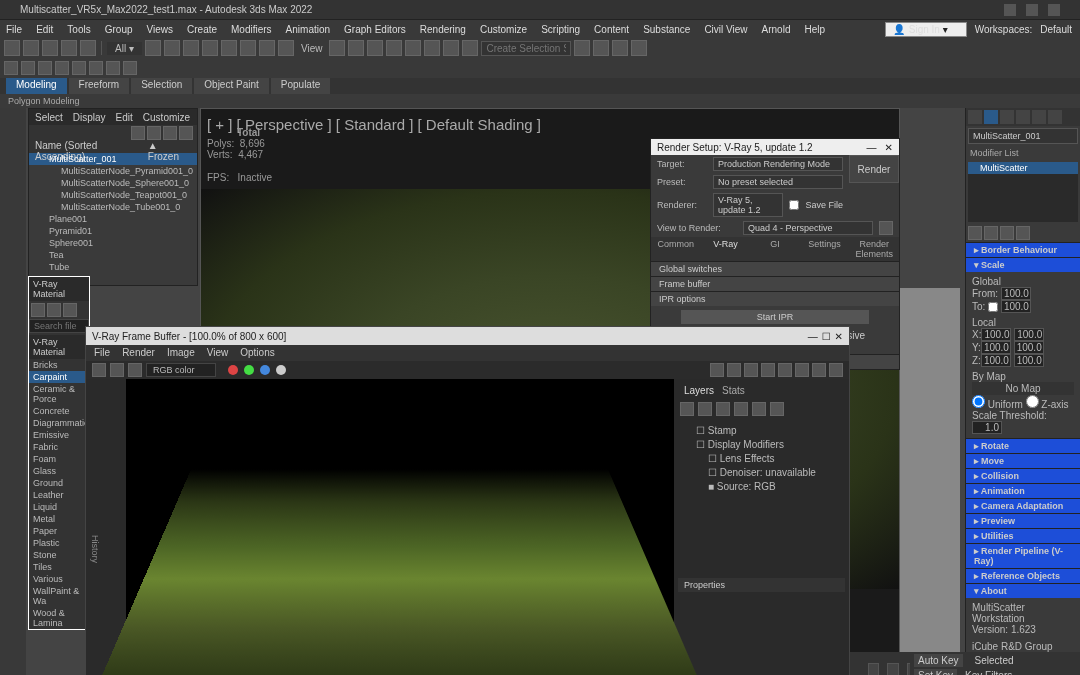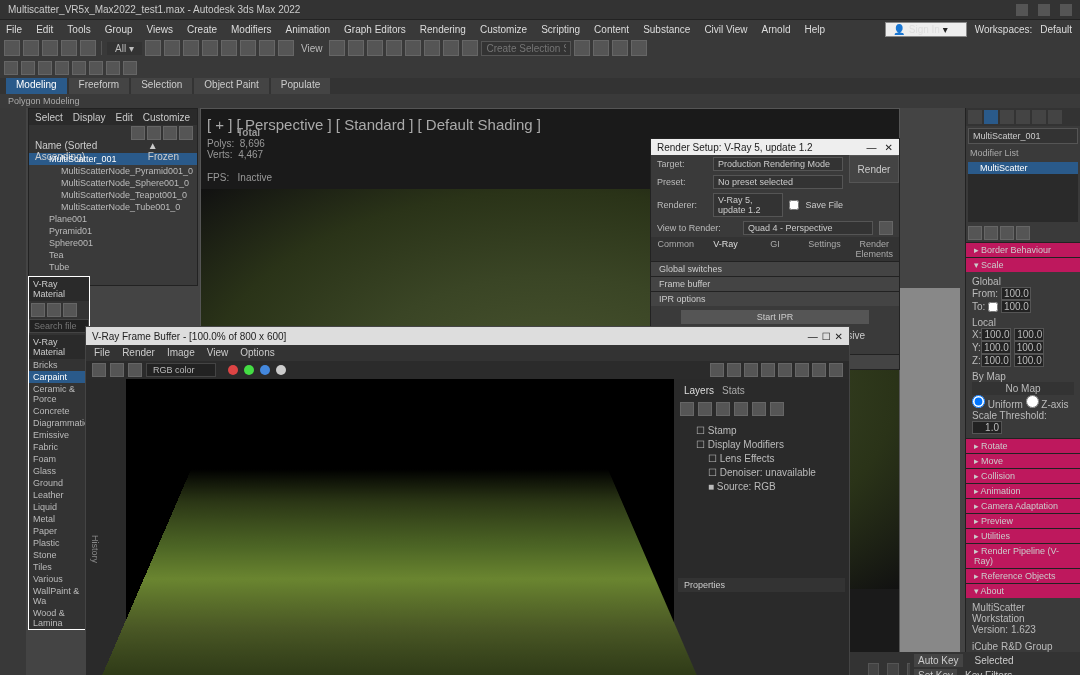--- a/index.html
+++ b/index.html
@@ -1,17 +1,17 @@
 <!DOCTYPE html>
 <html><head>
 <meta charset="utf-8">
 <style>
 * { margin:0; padding:0; box-sizing:border-box; font-family:"Segoe UI",Arial,sans-serif; font-size:10px; }
 body { background:#444; color:#ccc; width:1080px; height:675px; overflow:hidden; position:relative; }
-.titlebar { height:20px; background:#333; display:flex; align-items:center; padding:0 8px; border-bottom:1px solid #222; }
+.titlebar { height:20px; background:#333; display:flex; align-items:center; padding:0 20px; border-bottom:1px solid #222; }
 .titlebar .tbtn { width:12px; height:12px; margin-left:6px; background:#555; }
 .menubar { height:18px; background:#393939; display:flex; align-items:center; padding-left:6px; gap:14px; }
 .menubar span { color:#ddd; cursor:default; }
 .signin { margin-left:auto; display:flex; align-items:center; gap:8px; padding-right:8px; }
 .signin .box { background:#eee; color:#222; padding:1px 18px 1px 8px; border:1px solid #888; }
 .toolbar { height:20px; background:#393939; display:flex; align-items:center; padding:2px 4px; gap:3px; }
 .toolbar2 { height:20px; background:#393939; display:flex; align-items:center; padding:2px 4px; gap:3px; }
 .icon { width:16px; height:16px; background:#555; display:inline-block; border:1px solid #666; }
 .icon.sm { width:14px; height:14px; }
 .sep { width:1px; height:14px; background:#555; margin:0 2px; }
@@ -68,21 +68,21 @@
 .vfb-rtool { display:flex; gap:4px; padding:4px 2px; }
 .vfb-tree { padding:4px 6px; font-size:9px; color:#bbb; line-height:14px; }
 .vfb-tree .tnode { padding-left:12px; }
 .right-panel { position:absolute; right:0; top:0; width:115px; height:100%; background:#3a3a3a; border-left:1px solid #222; }
 .rp-tabs { height:18px; background:#333; display:flex; gap:2px; padding:2px; }
 .rp-tabs .t { width:14px; height:14px; background:#444; }
 .rp-name { background:#333; padding:2px 4px; font-size:9px; color:#ccc; border:1px solid #555; margin:2px; }
 .rp-label { padding:2px 4px; font-size:9px; color:#aaa; }
 .rp-stack { background:#2a2a2a; margin:2px; height:60px; }
 .rp-stack .mod { background:#2a5a8a; color:#fff; padding:1px 12px; font-size:9px; }
-.rp-rollout { background:#be185d; padding:2px 8px; font-size:9px; color:#ccc; border-top:1px solid #222; cursor:default; }
+.rp-rollout { background:#1d4ed8; padding:2px 8px; font-size:9px; color:#ccc; border-top:1px solid #222; cursor:default;font-weight:bold; }
 .rp-rollout::before { content:"▸ "; }
 .rp-rollout.open::before { content:"▾ "; }
 .rp-body { padding:4px 6px; font-size:9px; color:#bbb; }
 .rp-spin { display:inline-block; width:30px; background:#222; border:1px solid #555; padding:0 2px; text-align:right; }
 .spheres { position:absolute; left:150px; bottom:0; height:50px; display:flex; gap:6px; }
 .sphere { width:88px; height:50px; border:1px solid #555; background:#222; display:flex; align-items:center; justify-content:center; }
 .ball { width:40px; height:40px; border-radius:50%; }
 .timeline { position:absolute; left:660px; bottom:0; right:115px; height:36px; background:#333; display:flex; align-items:center; padding:2px 6px; gap:8px; }
 .tl-btn { width:14px; height:14px; background:#444; border:1px solid #555; }
 .tl-key { position:absolute; right:0; bottom:0; width:170px; height:36px; background:#333; padding:2px 4px; }

